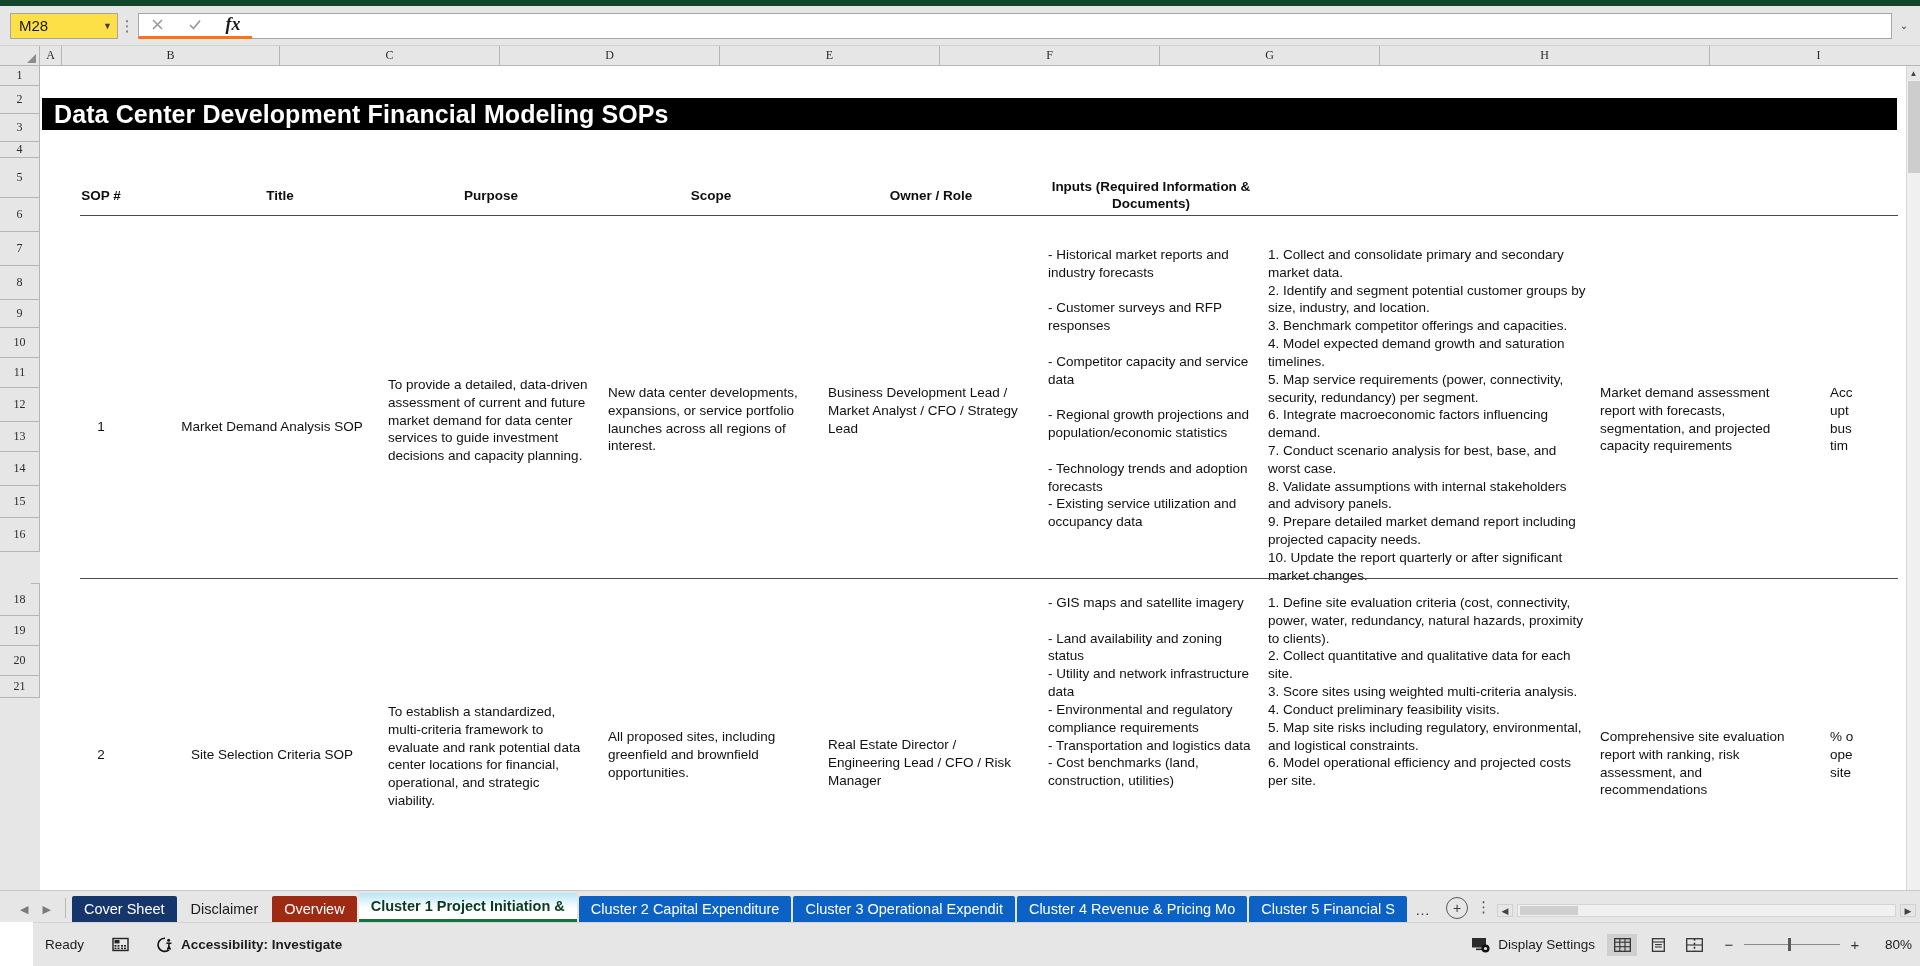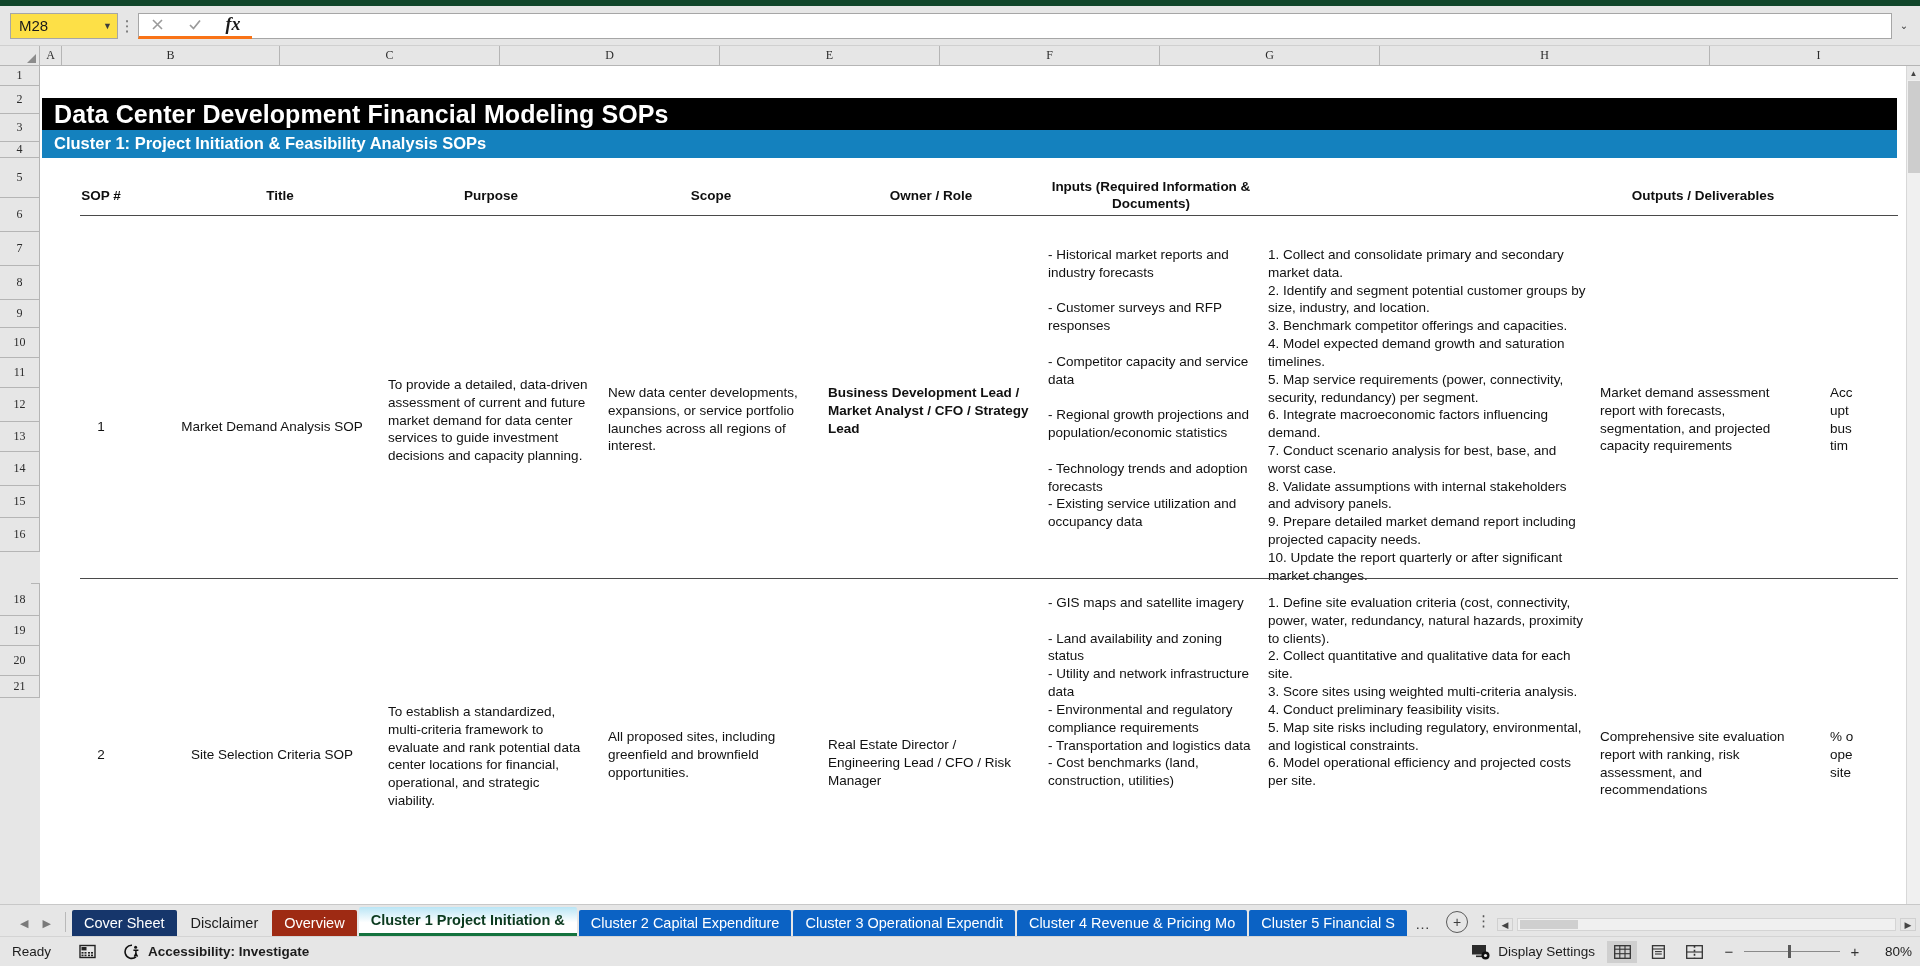--- a/index.html
+++ b/index.html
@@ -116,22 +116,22 @@
   .hscroll {
     flex:1; height: 13px; margin: 0 4px 5px 4px; background:#f0f0f0; border:1px solid #d4d4d4;
     display:flex; align-items:center; position:relative;
   }
   .hscroll .thumb { position:absolute; left: 2px; top:1px; bottom:1px; width: 58px; background:#cfcfcf; }
   .hsarrow { width:16px; height:13px; display:flex; align-items:center; justify-content:center;
              font-size:9px; color:#444; background:#e6e6e6; border:1px solid #d0d0d0; margin-bottom:5px;}
 
   
   .statusbar {
-    height: 30px; flex:none; background:#e6e6e6; display:flex; align-items:center;
-    padding: 0 8px 0 12px; font-size: 13.5px; color:#1c1c1c; border-top:1px solid #d4d4d4;
+    height: 44px; flex:none; background:#e6e6e6; display:flex; align-items:center;
+    padding: 0 8px 0 12px; font-size: 13.5px; color:#1c1c1c; border-top:1px solid #d4d4d4;margin-left:33px;
   }
   .sb-item { display:flex; align-items:center; gap:7px; }
   .sb-gap { width: 28px; }
   .sb-spacer { flex:1; }
   .viewbtns { display:flex; align-items:center; gap: 6px; margin-left: 12px; }
   .viewbtn { width: 30px; height: 22px; display:flex; align-items:center; justify-content:center; }
   .viewbtn.sel { background:#cfcfcf; }
   .zoomwrap { display:flex; align-items:center; gap:9px; margin-left: 14px; }
   .zline { width: 96px; height: 1px; background:#8a8a8a; position:relative; }
   .zline::after{ content:""; position:absolute; left:44px; top:-6px; width:3px; height:13px; background:#5a5a5a;}
@@ -215,37 +215,35 @@
           <div class="rowhead" style="height: 32px; margin-left: 31px;">17</div>
           <div class="rowhead" style="height: 32px;">18</div>
           <div class="rowhead" style="height: 30px;">19</div>
           <div class="rowhead" style="height: 30px;">20</div>
           <div class="rowhead" style="height: 22px;">21</div>
         </div>
 
       <div class="sheetarea">
 
         <div class="cell banner-title" style="left:2px; top:32px; width:1855px; height:32px;">Data Center Development Financial Modeling SOPs</div>
-        <div class="cell banner-sub" style="left:2px; top:64px; width:1855px; height:28px;">Cluster 1: Project Initiation &amp; Feasibility Analysis SOPs</div>
 
         <div class="cell hdr" style="left:2px;   top:112px; width:118px; height:36px;">SOP #</div>
         <div class="cell hdr" style="left:131px; top:112px; width:218px; height:36px;">Title</div>
         <div class="cell hdr" style="left:342px; top:112px; width:218px; height:36px;">Purpose</div>
         <div class="cell hdr" style="left:562px; top:112px; width:218px; height:36px;">Scope</div>
         <div class="cell hdr" style="left:782px; top:112px; width:218px; height:36px;">Owner / Role</div>
         <div class="cell hdr" style="left:1002px;top:112px; width:218px; height:36px;">Inputs (Required Information &amp; Documents)</div>
-        <div class="cell hdr" style="left:1554px;top:112px; width:218px; height:36px;">Outputs / Deliverables</div>
 
         <div class="hline" style="left:40px; top:149px; width:1818px;"></div>
 
         <div class="cell txt ctr" style="left:2px;  top:352px; width:118px;">1</div>
         <div class="cell txt ctr" style="left:128px; top:352px; width:208px;">Market Demand Analysis SOP</div>
         <div class="cell txt" style="left:348px; top:310px; width:200px;">To provide a detailed, data-driven assessment of current and future market demand for data center services to guide investment decisions and capacity planning.</div>
         <div class="cell txt" style="left:568px; top:318px; width:200px;">New data center developments, expansions, or service portfolio launches across all regions of interest.</div>
-        <div class="cell txt" style="left:788px; top:318px; width:202px;font-weight:bold;">Business Development Lead / Market Analyst / CFO / Strategy Lead</div>
+        <div class="cell txt" style="left:788px; top:318px; width:202px;">Business Development Lead / Market Analyst / CFO / Strategy Lead</div>
         <div class="cell txt" style="left:1008px; top:180px; width:206px;">- Historical market reports and industry forecasts
 
 - Customer surveys and RFP responses
 
 - Competitor capacity and service data
 
 - Regional growth projections and population/economic statistics
 
 - Technology trends and adoption forecasts
 - Existing service utilization and occupancy data</div>

